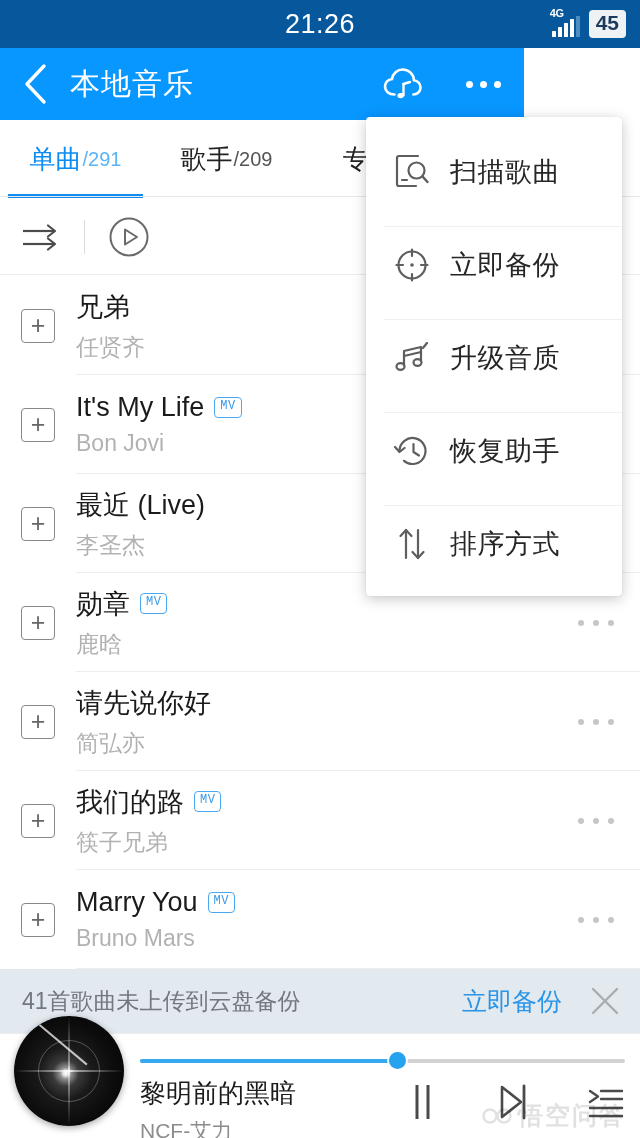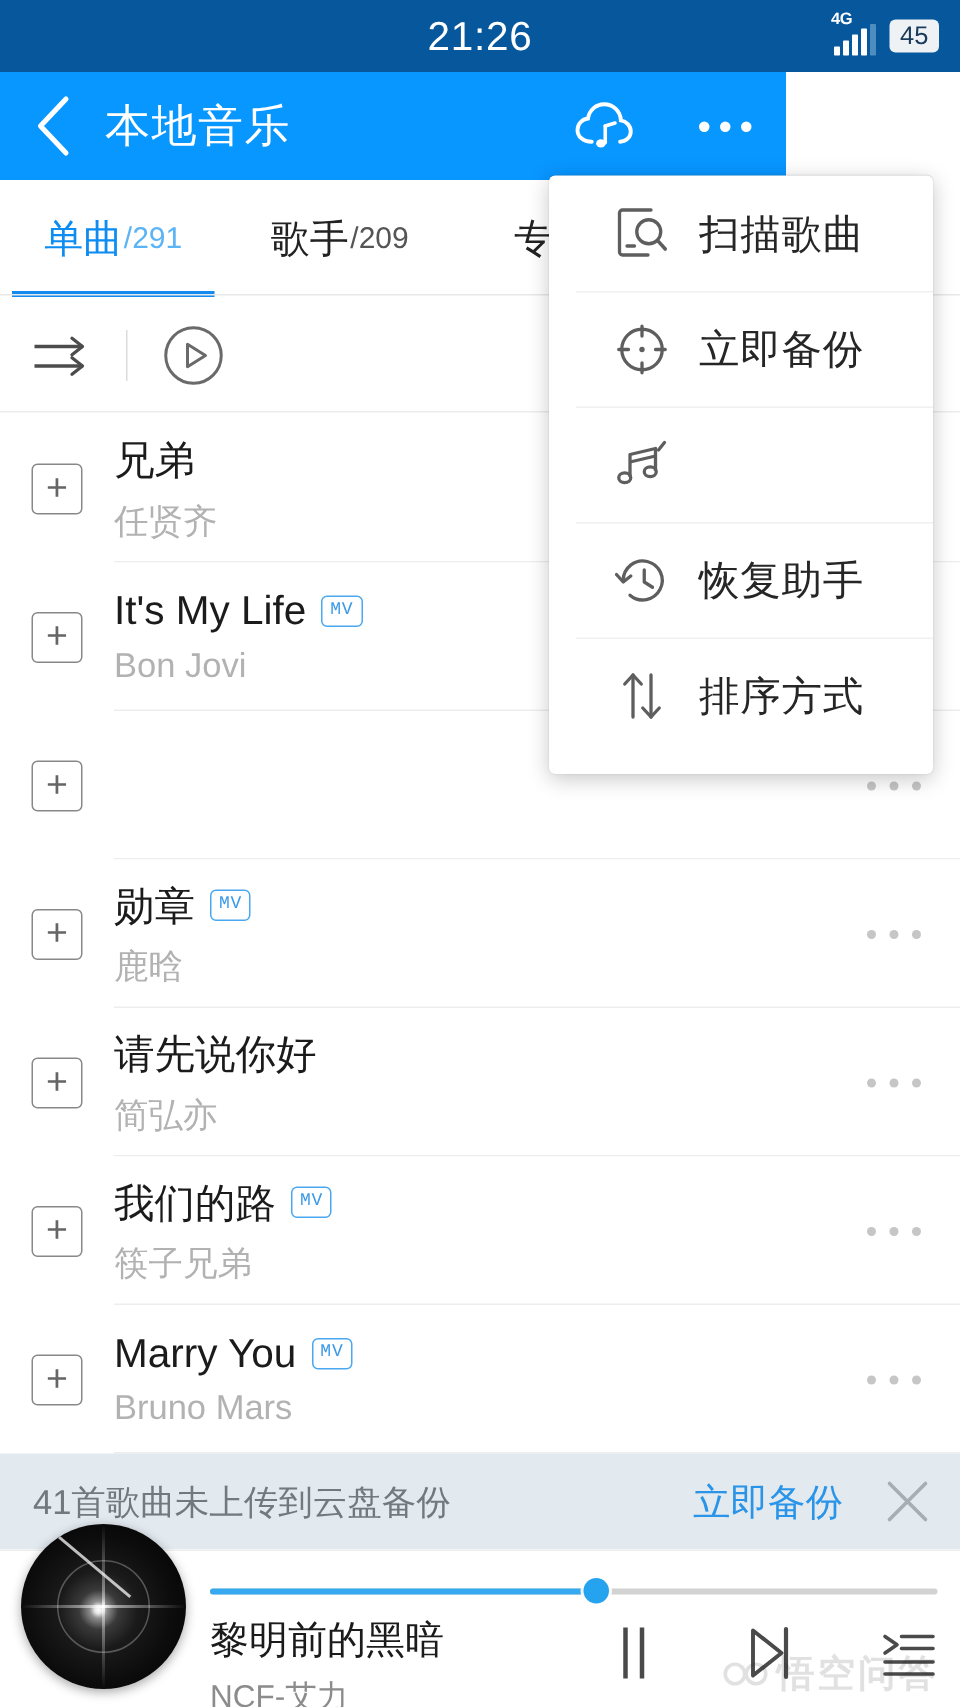--- a/index.html
+++ b/index.html
@@ -29,21 +29,21 @@
     font-size:11px; font-weight:700; color:#fff; letter-spacing:-.3px;
   }
   .sig-bars { display:flex; align-items:flex-end; gap:2px; margin-top:8px; }
   .sig-bars i { display:block; width:4px; background:#fff; border-radius:.5px; }
   .sig-bars i:nth-child(1){height:6px;}
   .sig-bars i:nth-child(2){height:10px;}
   .sig-bars i:nth-child(3){height:14px;}
   .sig-bars i:nth-child(4){height:18px;}
   .sig-bars i.dim{height:21px;background:#4d8dc0;}
   .battery {
-    background:#eef2f5; color:#1a3b5c; font-size:17px; font-weight:400;
+    background:#eef2f5; color:#1a3b5c; font-size:21px; font-weight:700;
     border-radius:4px; padding:1px 7px 2px; line-height:1.15;
   }
 
   
   .header {
     position:absolute; top:48px; left:0; width:524px; height:72px;
     background:#0896ff; color:#fff; display:flex; align-items:center;
   }
   .back-btn { width:70px; height:72px; display:flex; align-items:center; justify-content:center; }
   .back-btn svg { display:block; }
@@ -123,21 +123,21 @@
   .row-more i { width:6px; height:6px; border-radius:50%; background:#c6c6c6; display:block; }
 
   
   .menu {
     position:absolute; top:117px; left:366px; width:256px;
     background:#fff; border-radius:4px;
     box-shadow:0 3px 14px rgba(0,0,0,.22), 0 0 1px rgba(0,0,0,.18);
     overflow:hidden; z-index:40;
   }
   .menu-item {
-    height:77px; display:flex; align-items:center; padding-left:44px; position:relative;
+    height:77px; display:flex; align-items:center; padding-left:28px; position:relative;margin-top:16px;
   }
   .menu-item + .menu-item:before {
     content:""; position:absolute; top:0; left:18px; right:0;
     height:1px; background:#f0f0f0;
   }
   .menu-icon { width:56px; display:flex; align-items:center; }
   .menu-label { font-size:27px; color:#262626; letter-spacing:.5px; }
   .menu-pad { height:14px; }
 
   
@@ -329,20 +329,26 @@
           <i></i>
           <i></i>
           <i></i>
         </div>
     </div>
 
     <div class="song-row">
       <div class="plus-box">
           <span>+</span>
         </div>
+      <div class="song-meta">
+        <div class="song-title-line">
+          <div class="song-title">最近 (Live)</div>
+        </div>
+        <div class="song-artist">李圣杰</div>
+      </div>
       <div class="row-more">
           <i></i>
           <i></i>
           <i></i>
         </div>
     </div>
 
     <div class="song-row">
       <div class="plus-box">
           <span>+</span>
@@ -444,20 +450,21 @@
     <div class="menu-item">
       <div class="menu-icon">
         <svg width="36" height="38" viewBox="0 0 36 38" aria-hidden="true">
           <path d="M10 27 V12 L27 8 V23" fill="none" stroke="#5e5e5e" stroke-width="2.2" stroke-linejoin="round"></path>
           <path d="M10 17 L27 13" fill="none" stroke="#5e5e5e" stroke-width="2.2"></path>
           <ellipse cx="6.5" cy="27.5" rx="4" ry="3.3" fill="none" stroke="#5e5e5e" stroke-width="2.2"></ellipse>
           <ellipse cx="23.5" cy="23.5" rx="4" ry="3.3" fill="none" stroke="#5e5e5e" stroke-width="2.2"></ellipse>
           <path d="M29 9 L33 4" fill="none" stroke="#5e5e5e" stroke-width="2.2" stroke-linecap="round"></path>
         </svg>
       </div>
+      <div class="menu-label">升级音质</div>
     </div>
 
     <div class="menu-item">
       <div class="menu-icon">
         <svg width="36" height="36" viewBox="0 0 36 36" aria-hidden="true">
           <path d="M5.5 18 A13 13 0 1 1 10 27.8" fill="none" stroke="#5e5e5e" stroke-width="2.2" stroke-linecap="round"></path>
           <path d="M1 14 L5.5 19 L10.5 15" fill="none" stroke="#5e5e5e" stroke-width="2.2" stroke-linecap="round" stroke-linejoin="round"></path>
           <path d="M19.5 11 V19 L25 22.5" fill="none" stroke="#5e5e5e" stroke-width="2.2" stroke-linecap="round" stroke-linejoin="round"></path>
         </svg>
       </div>

